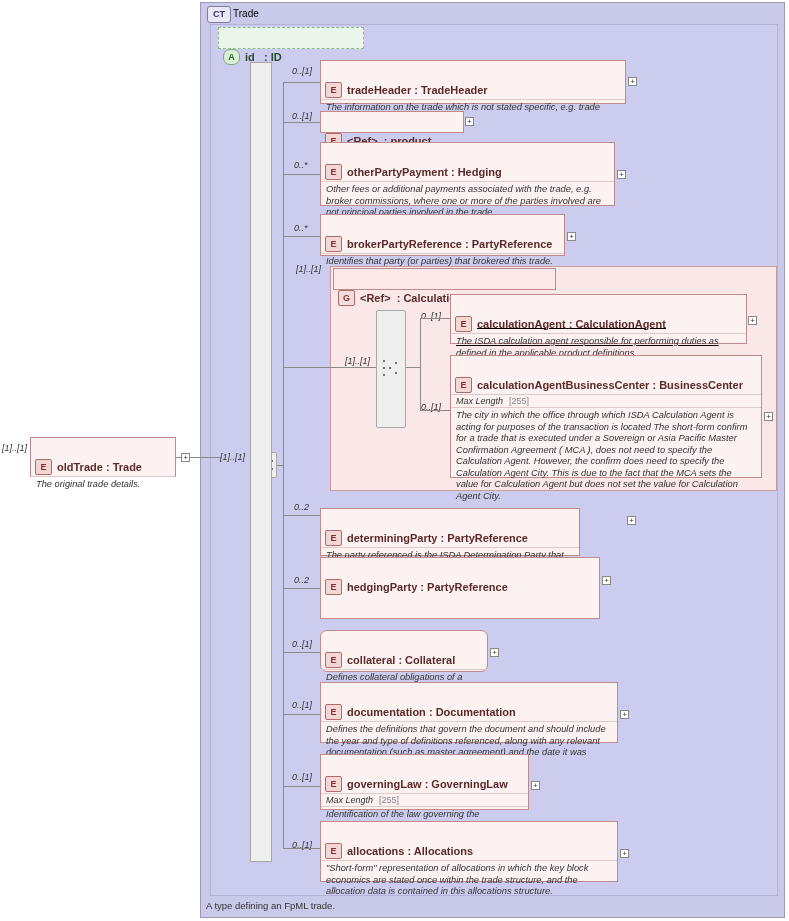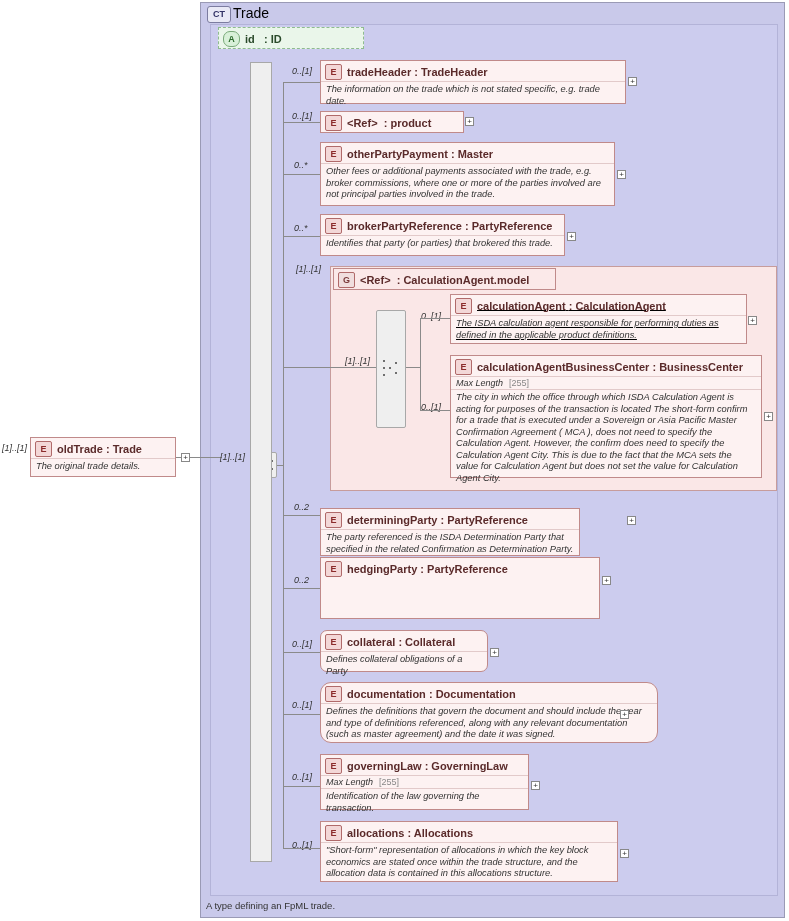--- a/index.html
+++ b/index.html
@@ -23,21 +23,21 @@
   }
   #ct-badge{
     left:207px;top:6px;width:22px;height:15px;
     border:1px solid #7c7ca0;border-radius:3px;
     background:#e9e9f6;
     font-size:9px;font-weight:bold;color:#333366;
     text-align:center;line-height:15px;
   }
   #ct-title{
     left:233px;top:6px;
-    font-size:14px;color:#000;line-height:15px;text-align:center;
+    font-size:10px;color:#000;line-height:15px;text-align:center;
   }
   #ct-footer{
     left:206px;top:900px;
     font-size:9.5px;color:#333;
   }
 
   
   #inner-panel{
     left:210px;top:24px;width:568px;height:872px;
     background:#ccccee;
@@ -49,20 +49,21 @@
   .ebox{
     border:1px solid #c08a8a;
     background:#fdf2f2;
     box-sizing:border-box;
   }
   .ebox.dashed{border-style:dashed;}
   .ehead{
     height:20px;line-height:20px;
     white-space:nowrap;
     padding-left:4px;
+    margin-top:18px;
   }
   .tag{
     display:inline-block;width:15px;height:14px;line-height:14px;
     border:1px solid #b06a6a;border-radius:2px;
     background:#f3d7d7;color:#8b2b2b;
     font-size:9px;font-weight:bold;text-align:center;
     vertical-align:middle;margin-right:5px;
   }
   .tag.g{background:#f0dede;color:#7a3a3a;}
   .tag.a{background:#d8f0d8;border-color:#7aaa7a;color:#2d6b2d;border-radius:7px;}
@@ -174,21 +175,21 @@
   <div class="ehead">
     <span class="tag">E</span><span class="ename">&lt;Ref&gt;</span> &nbsp;<span class="etype">: product</span>
   </div>
 </div>
 <div class="abs occ" style="left:292px;top:111px;">0..[1]</div>
 <div class="abs hl" style="left:283px;top:122px;width:37px;"></div>
 <div class="abs plus" style="left:465px;top:117px;"></div>
 
 <div class="abs ebox" style="left:320px;top:142px;width:295px;height:64px;">
   <div class="ehead">
-    <span class="tag">E</span><span class="ename">otherPartyPayment</span> <span class="etype">: Master</span>
+    <span class="tag">E</span><span class="ename">otherPartyPayment</span> <span class="etype">: Hedging</span>
   </div>
   <div class="edoc">Other fees or additional payments associated with the trade, e.g. broker commissions, where one or more of the parties involved are not principal parties involved in the trade.</div>
 </div>
 <div class="abs occ" style="left:294px;top:160px;">0..*</div>
 <div class="abs hl" style="left:283px;top:174px;width:37px;"></div>
 <div class="abs plus" style="left:617px;top:170px;"></div>
 
 <div class="abs ebox" style="left:320px;top:214px;width:245px;height:42px;">
   <div class="ehead">
     <span class="tag">E</span><span class="ename">brokerPartyReference</span> <span class="etype">: PartyReference</span>
@@ -268,21 +269,21 @@
 <div class="abs ebox" style="left:320px;top:630px;width:168px;height:42px;border-radius:7px;">
   <div class="ehead">
     <span class="tag">E</span><span class="ename">collateral</span> <span class="etype">: Collateral</span>
   </div>
   <div class="edoc">Defines collateral obligations of a Party</div>
 </div>
 <div class="abs occ" style="left:292px;top:639px;">0..[1]</div>
 <div class="abs hl" style="left:283px;top:652px;width:37px;"></div>
 <div class="abs plus" style="left:490px;top:648px;"></div>
 
-<div class="abs ebox" style="left:320px;top:682px;width:338px;height:61px;border-radius:11px;">
+<div class="abs ebox" style="left:320px;top:682px;width:298px;height:61px;">
   <div class="ehead">
     <span class="tag">E</span><span class="ename">documentation</span> <span class="etype">: Documentation</span>
   </div>
   <div class="edoc">Defines the definitions that govern the document and should include the year and type of definitions referenced, along with any relevant documentation (such as master agreement) and the date it was signed.</div>
 </div>
 <div class="abs occ" style="left:292px;top:700px;">0..[1]</div>
 <div class="abs hl" style="left:283px;top:714px;width:37px;"></div>
 <div class="abs plus" style="left:620px;top:710px;"></div>
 
 <div class="abs ebox" style="left:320px;top:754px;width:209px;height:56px;">

